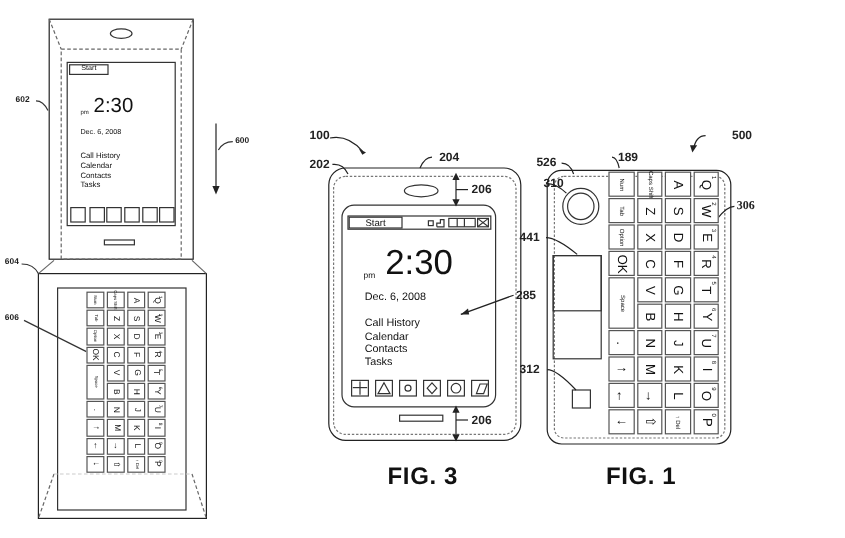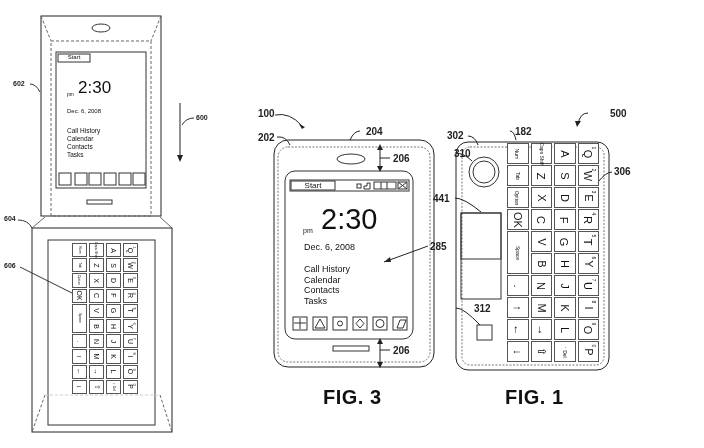--- a/index.html
+++ b/index.html
@@ -286,26 +286,26 @@
     <path d="M588,113 Q580,113 578,124" fill="none" stroke="#222"></path>
     <polygon points="575,121 581,121 577,127" fill="#222"></polygon>
     <path d="M468,136 Q475,136 478,145" fill="none" stroke="#222"></path>
     <path d="M510,131 Q514,131 516,140" fill="none" stroke="#222"></path>
     <path d="M455,153 Q464,153 472,161" fill="none" stroke="#222"></path>
     <path d="M612,172 Q606,172 598,182" fill="none" stroke="#222"></path>
     <path d="M455,198 Q464,198 481,212" fill="none" stroke="#222"></path>
     <path d="M456,308 Q464,308 480,325" fill="none" stroke="#222"></path>
   </svg>
   <div class="lbl" style="left:610px;top:108px;font-size:10px;">500</div>
-  <div class="lbl" style="left:447px;top:130px;font-size:10px;">302</div>
-  <div class="lbl" style="left:515px;top:126px;font-size:10px;">182</div>
-  <div class="lbl" style="left:614px;top:166px;font-size:10px;">306</div>
+  <div class="lbl" style="left:447px;top:130px;font-size:10px;">526</div>
+  <div class="lbl" style="left:515px;top:126px;font-size:10px;">189</div>
+  <div class="lbl" style="left:614px;top:166px;font-size:10px;font-family:Liberation Serif, serif;">306</div>
   <div class="lbl" style="left:433px;top:193px;font-size:10px;">441</div>
-  <div class="lbl" style="left:454px;top:148px;font-size:10px;">310</div>
-  <div class="lbl" style="left:433px;top:303px;font-size:10px;padding-left:41px;">312</div>
+  <div class="lbl" style="left:433px;top:148px;font-size:10px;padding-left:20px;">310</div>
+  <div class="lbl" style="left:433px;top:303px;font-size:10px;">312</div>
   <div id="kb3">
       <div class="key" style="left: 507px; top: 143px; width: 21.5px; height: 21px;">
         <span style="font-size: 5px;">Num</span>
       </div>
       <div class="key" style="left: 507px; top: 165px; width: 21.5px; height: 21px;">
         <span style="font-size: 5px;">Tab</span>
       </div>
       <div class="key" style="left: 507px; top: 187px; width: 21.5px; height: 21px;">
         <span style="font-size: 5px;">Option</span>
       </div>

